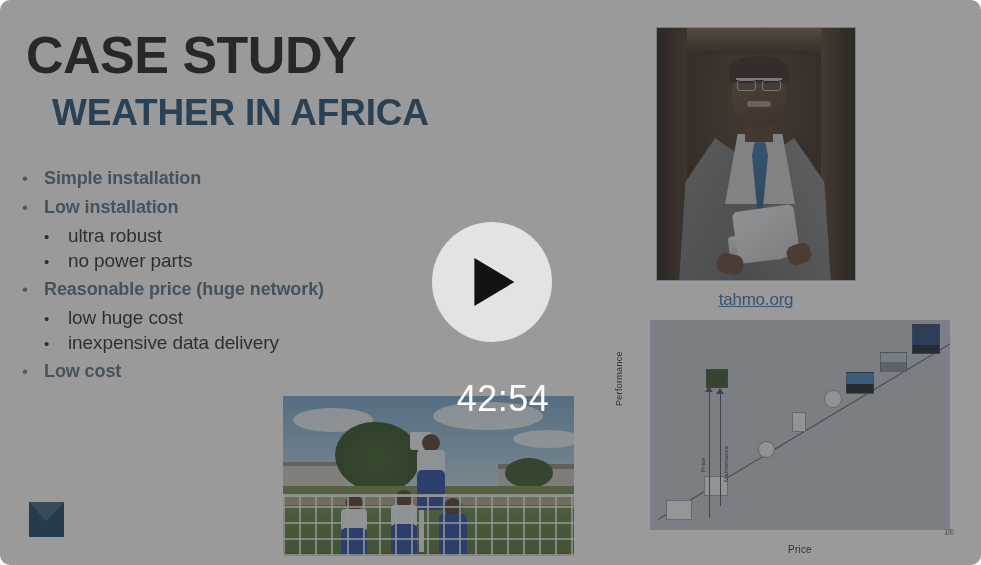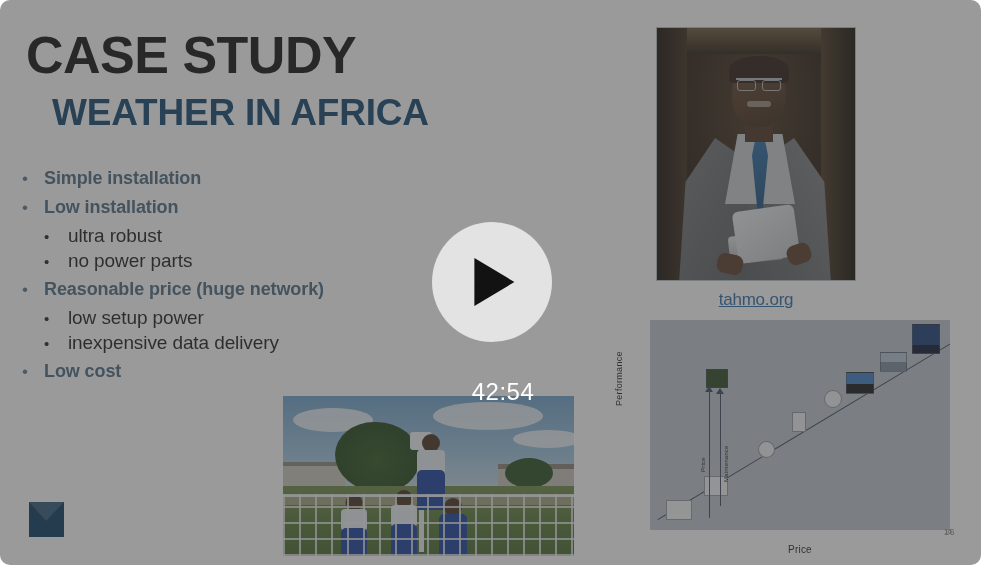--- a/index.html
+++ b/index.html
@@ -424,21 +424,21 @@
     border-top: 24px solid transparent;
     border-bottom: 24px solid transparent;
     border-left: 40px solid #121212;
   }
   .duration-label {
     position: absolute;
     left: 13px;
     right: 0;
     top: 378px;
     text-align: center;
-    font-size: 24px;
+    font-size: 36px;
     font-weight: normal;
     color: #ffffff;
     letter-spacing: 0.5px;
     padding-left: 12px;
   }
 </style>
 </head>
 <body>
 
 <div class="video-player">
@@ -464,21 +464,21 @@
       <div class="bullet-row bullet-l2">
         <span class="bullet-mark">•</span>
         <span class="bullet-text">no power parts</span>
       </div>
       <div class="bullet-row bullet-l1 sp-2">
         <span class="bullet-mark">•</span>
         <span class="bullet-text">Reasonable price (huge network)</span>
       </div>
       <div class="bullet-row bullet-l2 sp-2">
         <span class="bullet-mark">•</span>
-        <span class="bullet-text">low setup power</span>
+        <span class="bullet-text">low huge cost</span>
       </div>
       <div class="bullet-row bullet-l2">
         <span class="bullet-mark">•</span>
         <span class="bullet-text">inexpensive data delivery</span>
       </div>
       <div class="bullet-row bullet-l1 sp-2">
         <span class="bullet-mark">•</span>
         <span class="bullet-text">Low cost</span>
       </div>
     </div>

